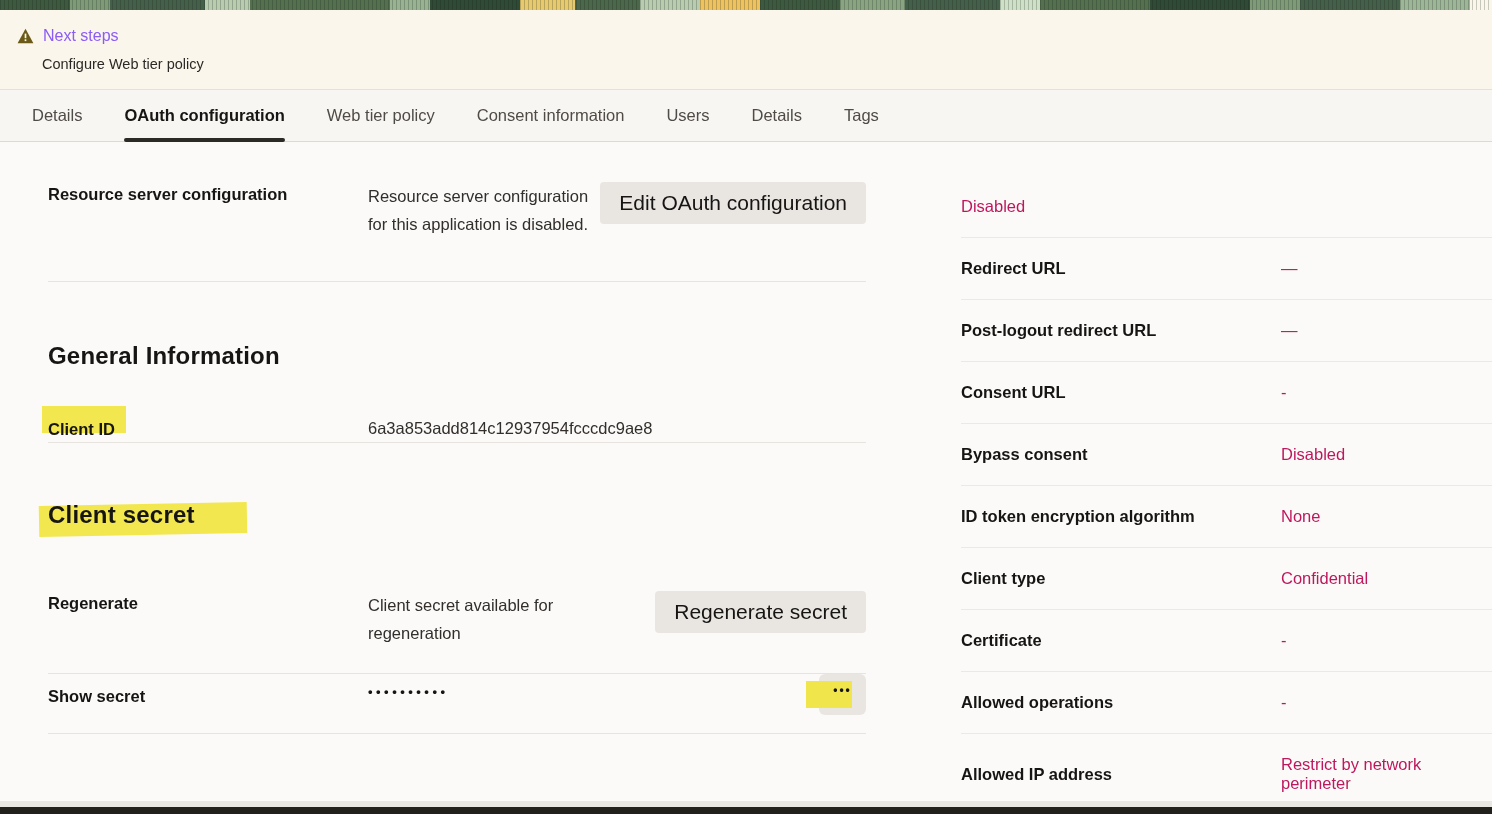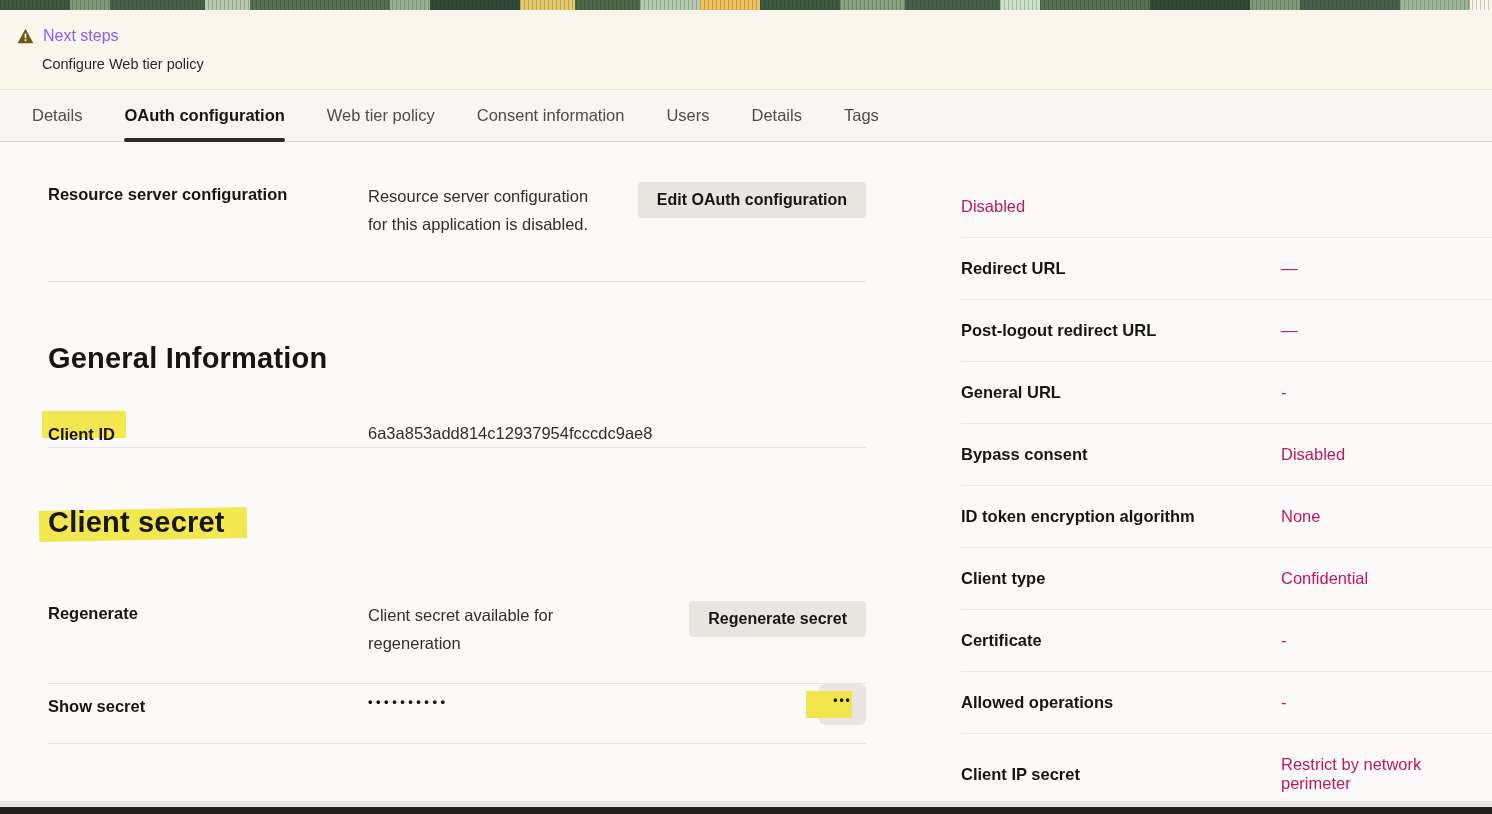--- a/index.html
+++ b/index.html
@@ -79,31 +79,31 @@
   .f-value { font-size: 16.5px; color: #312E2B; line-height: 28px; }
 
   .row-resource { padding-bottom: 30px; min-height: 100px; }
   .row-resource .f-value { max-width: 243px; }
 
   .btn {
     background: #E9E6E2;
     border: none;
     border-radius: 4px;
     font-family: "Liberation Sans", sans-serif;
-    font-size: 16px;
-    font-weight: bold;
+    font-size: 21px;
+    font-weight: normal;
     color: #161513;
     padding: 9px 19px;
     cursor: pointer;
     justify-self: end;
     white-space: nowrap;
   }
 
   .section-heading {
-    font-size: 29px;
+    font-size: 24px;
     font-weight: bold;
     color: #161513;
     letter-spacing: 0.2px;
   }
   .h-general { margin: 60px 0 44px 0; }
   .h-secret  { margin: 58px 0 46px 0; display: inline-block; position: relative; }
 
   
   .hl-wrap { position: relative; display: inline-block; }
   .hl-txt { position: relative; z-index: 1; }
@@ -265,21 +265,21 @@
     </div>
     <div class="kv-row">
       <div class="kv-label">Redirect URL</div>
       <div class="kv-value">—</div>
     </div>
     <div class="kv-row">
       <div class="kv-label">Post-logout redirect URL</div>
       <div class="kv-value">—</div>
     </div>
     <div class="kv-row">
-      <div class="kv-label">General URL</div>
+      <div class="kv-label">Consent URL</div>
       <div class="kv-value">-</div>
     </div>
     <div class="kv-row">
       <div class="kv-label">Bypass consent</div>
       <div class="kv-value">Disabled</div>
     </div>
     <div class="kv-row">
       <div class="kv-label">ID token encryption algorithm</div>
       <div class="kv-value">None</div>
     </div>
@@ -289,21 +289,21 @@
     </div>
     <div class="kv-row">
       <div class="kv-label">Certificate</div>
       <div class="kv-value">-</div>
     </div>
     <div class="kv-row">
       <div class="kv-label">Allowed operations</div>
       <div class="kv-value">-</div>
     </div>
     <div class="kv-row">
-      <div class="kv-label">Client IP secret</div>
+      <div class="kv-label">Allowed IP address</div>
       <div class="kv-value">Restrict by network perimeter</div>
     </div>
 
   </div>
 </div>
 
 <div class="scroll-strip"></div>
 <div class="window-edge"></div>
 
 </body></html>

